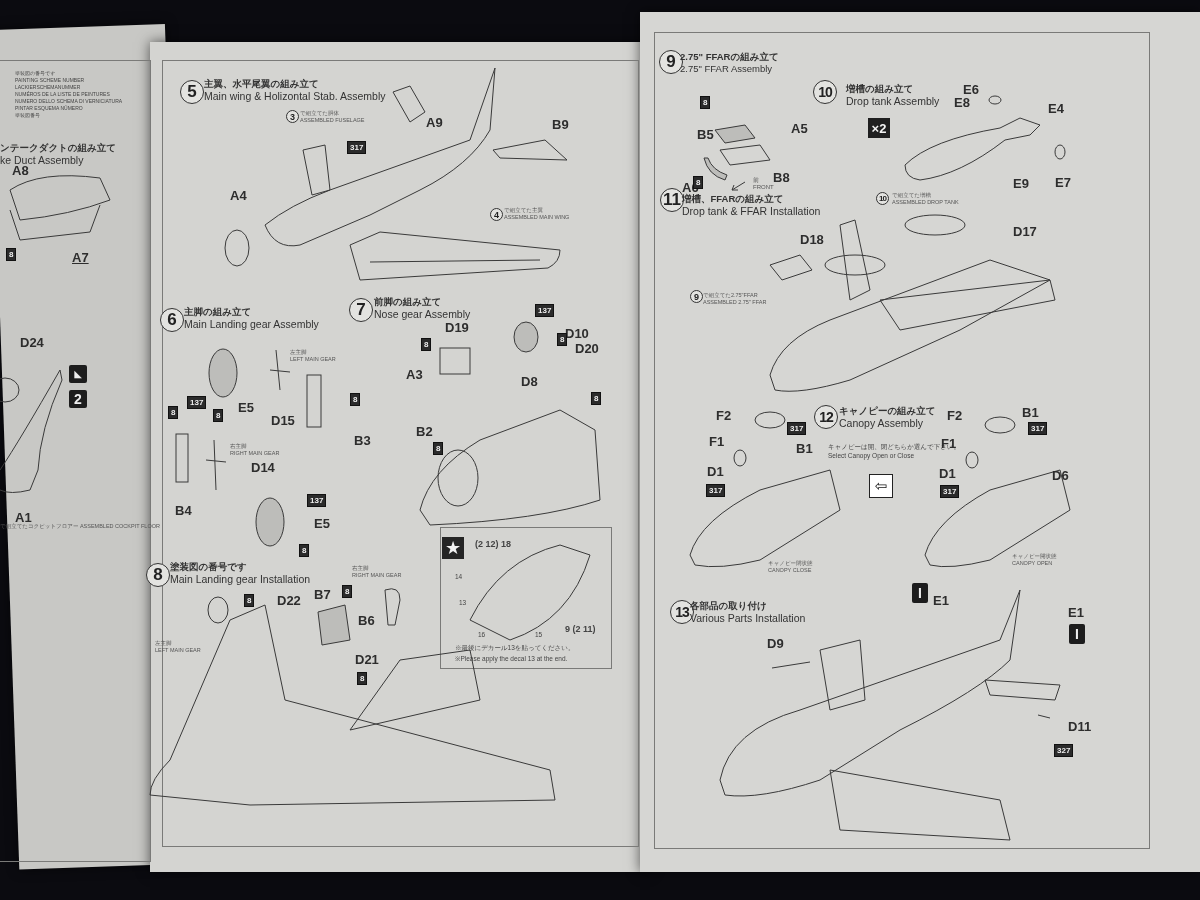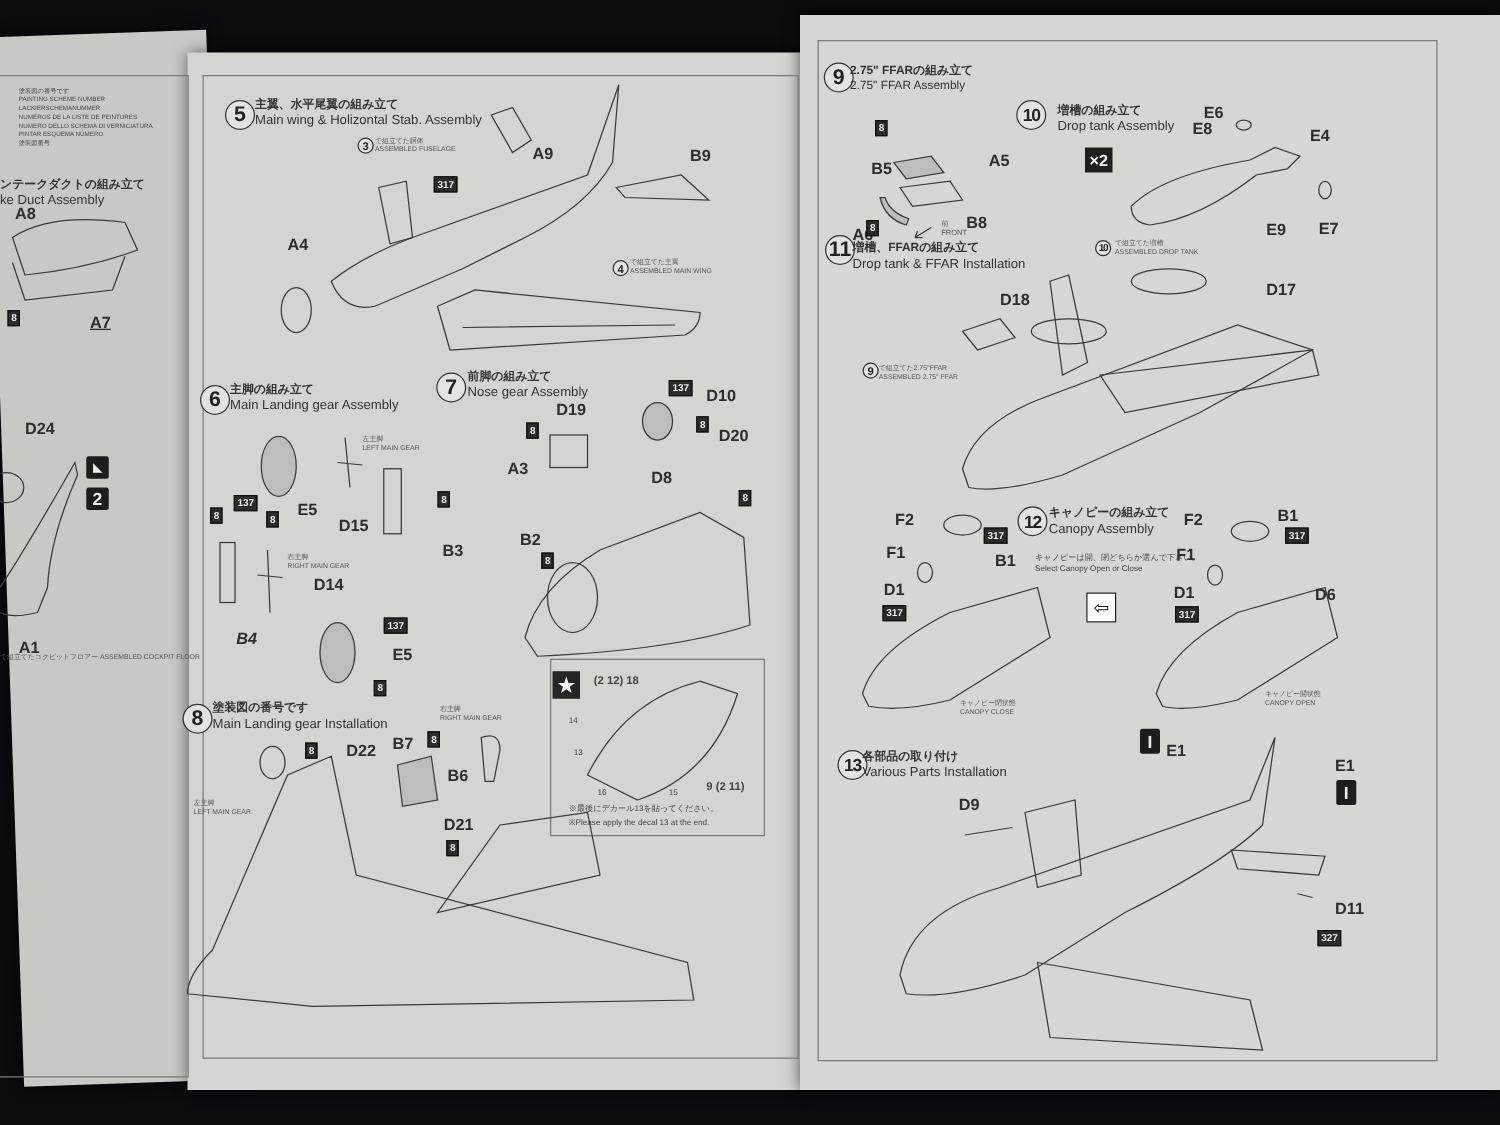--- a/index.html
+++ b/index.html
@@ -179,32 +179,32 @@
   <div>RIGHT MAIN GEAR</div>
 </div>
 <div class="paint" style="left:187px;top:396px;">137</div>
 <div class="paint" style="left:213px;top:409px;">8</div>
 <div class="part" style="left:238px;top:400px;">E5</div>
 <div class="part" style="left:271px;top:413px;">D15</div>
 <div class="paint" style="left:350px;top:393px;">8</div>
 <div class="part" style="left:354px;top:433px;">B3</div>
 <div class="paint" style="left:168px;top:406px;">8</div>
 <div class="part" style="left:251px;top:460px;">D14</div>
-<div class="part" style="left:189px;top:503px;font-style:italic;">B4</div>
+<div class="part" style="left:175px;top:503px;">B4</div>
 <div class="paint" style="left:307px;top:494px;">137</div>
 <div class="part" style="left:314px;top:516px;">E5</div>
 <div class="paint" style="left:299px;top:544px;">8</div>
 
 <div class="step-num" style="left:349px;top:298px;">7</div>
 <div class="step-title" style="left:374px;top:296px;">
   <div class="jp">前脚の組み立て</div>
   <div>Nose gear Assembly</div>
 </div>
 <div class="part" style="left:445px;top:320px;">D19</div>
-<div class="part" style="left:565px;top:309px;">D10</div>
+<div class="part" style="left:565px;top:326px;">D10</div>
 <div class="part" style="left:575px;top:341px;">D20</div>
 <div class="part" style="left:406px;top:367px;">A3</div>
 <div class="part" style="left:521px;top:374px;">D8</div>
 <div class="part" style="left:416px;top:424px;">B2</div>
 <div class="paint" style="left:535px;top:304px;">137</div>
 <div class="paint" style="left:421px;top:338px;">8</div>
 <div class="paint" style="left:557px;top:333px;">8</div>
 <div class="paint" style="left:591px;top:392px;">8</div>
 <div class="paint" style="left:433px;top:442px;">8</div>
 

